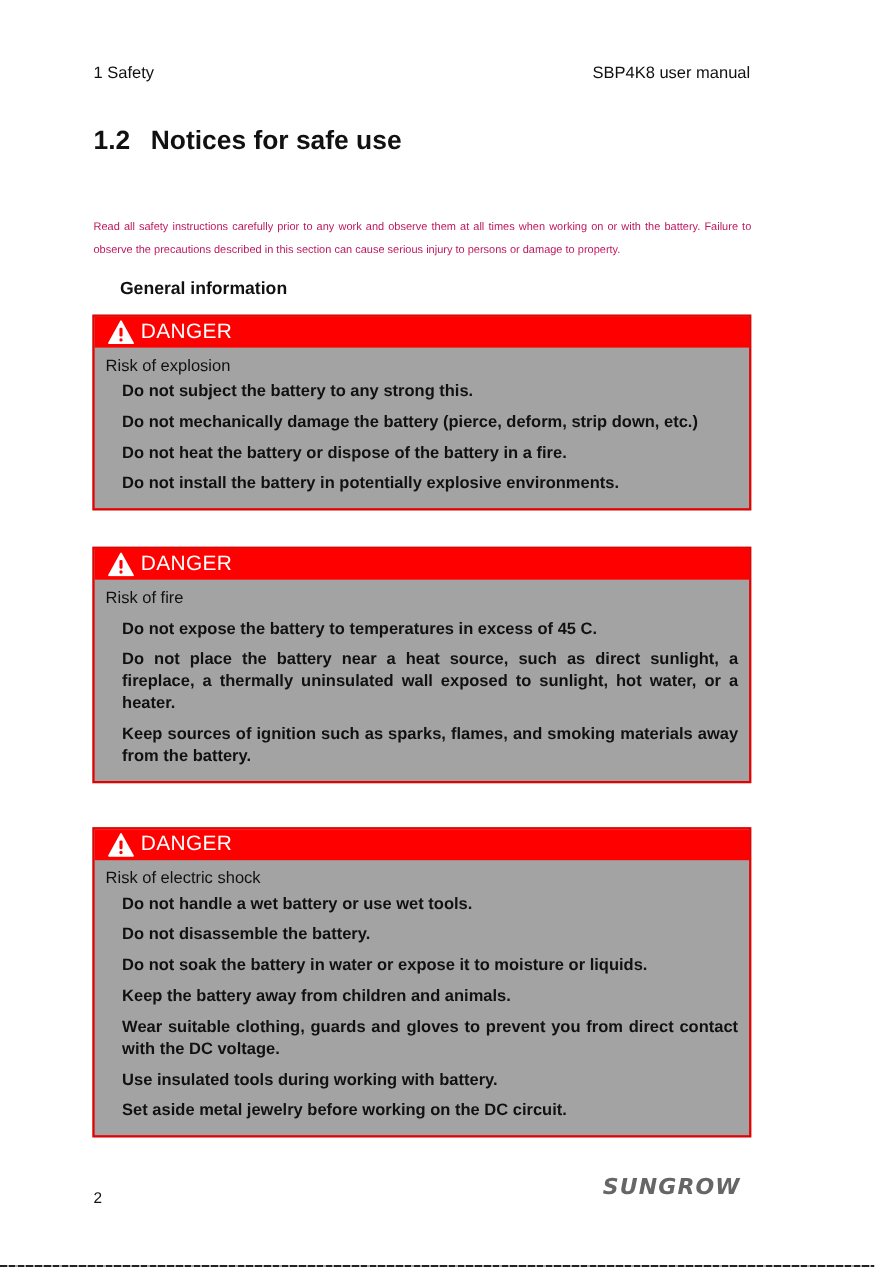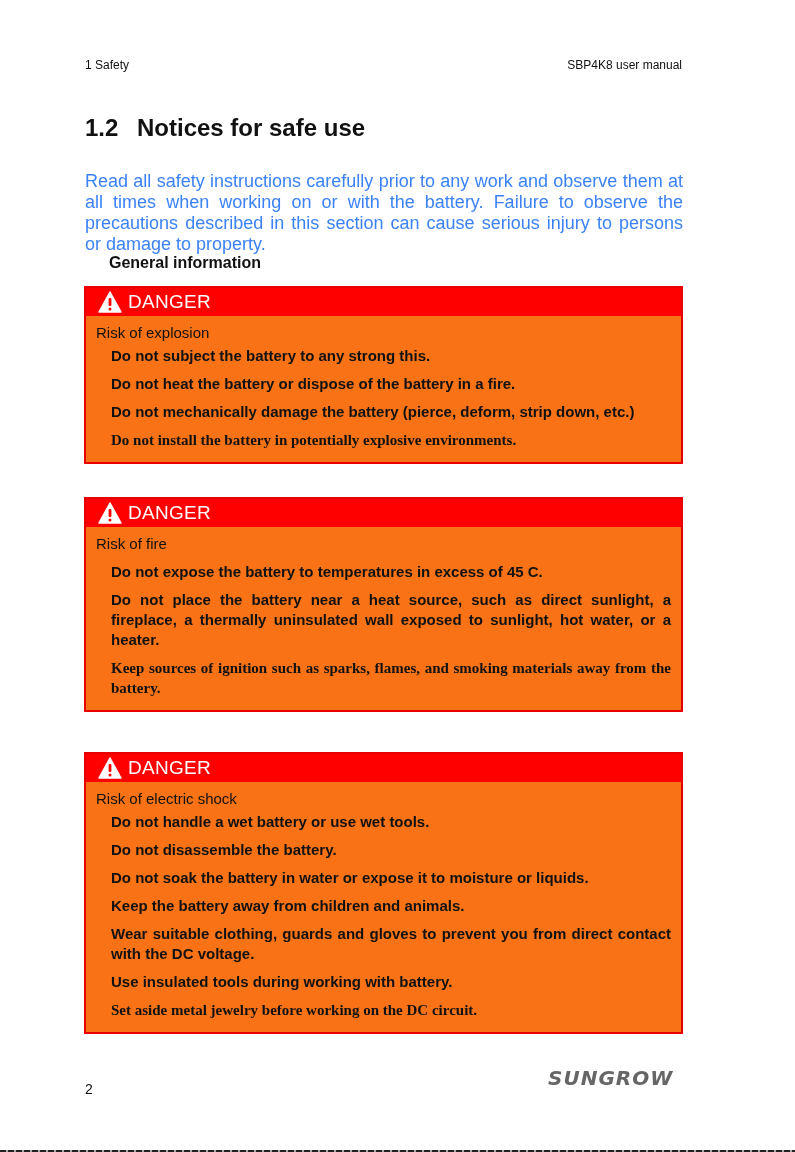--- a/index.html
+++ b/index.html
@@ -1,33 +1,33 @@
 <!DOCTYPE html>
 <html><head>
 <meta charset="utf-8">
 <style>
   html, body { margin:0; padding:0; background:#ffffff; }
   body { width:795px; height:1152px; position:relative; overflow:hidden;
          font-family:"Liberation Sans", "DejaVu Sans", sans-serif; color:#111; }
-  .hdr { position:absolute; top:58px; font-size:12px; color:#111; }
+  .hdr { position:absolute; top:58px; font-size:15px; color:#111; }
   .hdr.left { left:85px; }
   .hdr.right { right:113px; }
   .h2 { position:absolute; left:85px; top:114px; font-size:24px; font-weight:bold; color:#111; }
   .h2 .num { display:inline-block; width:52px; }
-  .intro { position:absolute; left:85px; top:153px; width:598px; font-size:18px; line-height:21px;
-           text-align:justify; color:#3b82f6; }
+  .intro { position:absolute; left:85px; top:186px; width:598px; font-size:10px; line-height:21px;
+           text-align:justify; color:#be185d; }
   .h3 { position:absolute; left:85px; top:254px; font-size:16px; font-weight:bold; color:#111;margin-left:24px; }
-  .box { position:absolute; left:84px; width:595px; border:2px solid #e60000; background:#f97316; }
+  .box { position:absolute; left:84px; width:595px; border:2px solid #e60000; background:#a3a3a3; }
   .box .bar { background:#ff0000; height:28px; display:flex; align-items:center; padding-left:12px; }
   .box .bar .tri { width:24px; height:22px; margin-right:6px; }
   .box .bar .lbl { color:#fff; font-size:19px; letter-spacing:0.3px; }
   .box .title { font-size:15px; font-weight:normal; margin:8px 0 0 10px; color:#111; }
   .box ul { list-style:none; margin:5px 0 0 0; padding:0 10px 8px 25px; }
   .box li { font-size:15px; font-weight:bold; line-height:20px; margin-bottom:8px; text-align:justify; color:#111; }
-  .box li:last-child { margin-bottom:4px;font-family:Liberation Serif, serif; }
+  .box li:last-child { margin-bottom:4px; }
   .b1 { top:286px; }
   .b2 { top:497px; }
   .b3 { top:752px; }
   .pageno { position:absolute; left:85px; top:1081px; font-size:14px; color:#111; }
   .logo { position:absolute; left:548px; top:1066px; font-size:20px; font-weight:bold; font-style:italic;
           color:#666; letter-spacing:1px; font-family:"DejaVu Sans", sans-serif; }
   .dash { position:absolute; left:0; bottom:0; width:795px; height:2px;
           background:repeating-linear-gradient(90deg,#222 0 6px,#aaa 6px 8px); }
 </style>
 </head>
@@ -49,22 +49,22 @@
     <svg class="tri" viewBox="0 0 24 22">
       <path d="M12 1 L23 21 L1 21 Z" fill="#fff" stroke="#fff" stroke-linejoin="round" stroke-width="1.5"></path>
       <rect x="10.6" y="7" width="2.8" height="8" rx="1" fill="#ff0000"></rect>
       <circle cx="12" cy="18" r="1.5" fill="#ff0000"></circle>
     </svg>
     <span class="lbl">DANGER</span>
   </div>
   <div class="title">Risk of explosion</div>
   <ul>
     <li>Do not subject the battery to any strong this.</li>
+    <li>Do not mechanically damage the battery (pierce, deform, strip down, etc.)</li>
     <li>Do not heat the battery or dispose of the battery in a fire.</li>
-    <li>Do not mechanically damage the battery (pierce, deform, strip down, etc.)</li>
     <li>Do not install the battery in potentially explosive environments.</li>
   </ul>
 </div>
 
 <div class="box b2">
   <div class="bar">
     <svg class="tri" viewBox="0 0 24 22">
       <path d="M12 1 L23 21 L1 21 Z" fill="#fff" stroke="#fff" stroke-linejoin="round" stroke-width="1.5"></path>
       <rect x="10.6" y="7" width="2.8" height="8" rx="1" fill="#ff0000"></rect>
       <circle cx="12" cy="18" r="1.5" fill="#ff0000"></circle>

